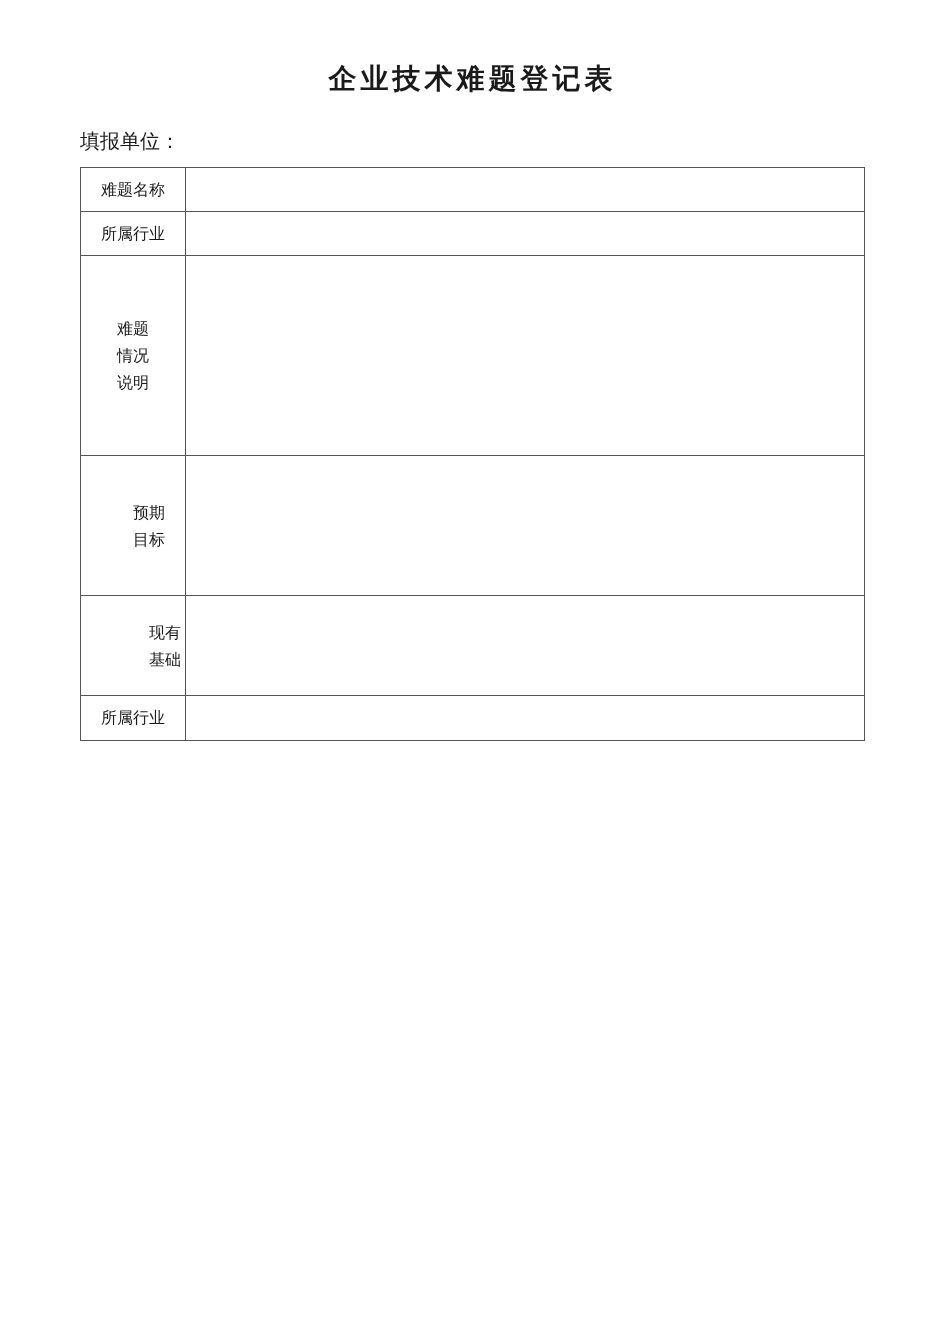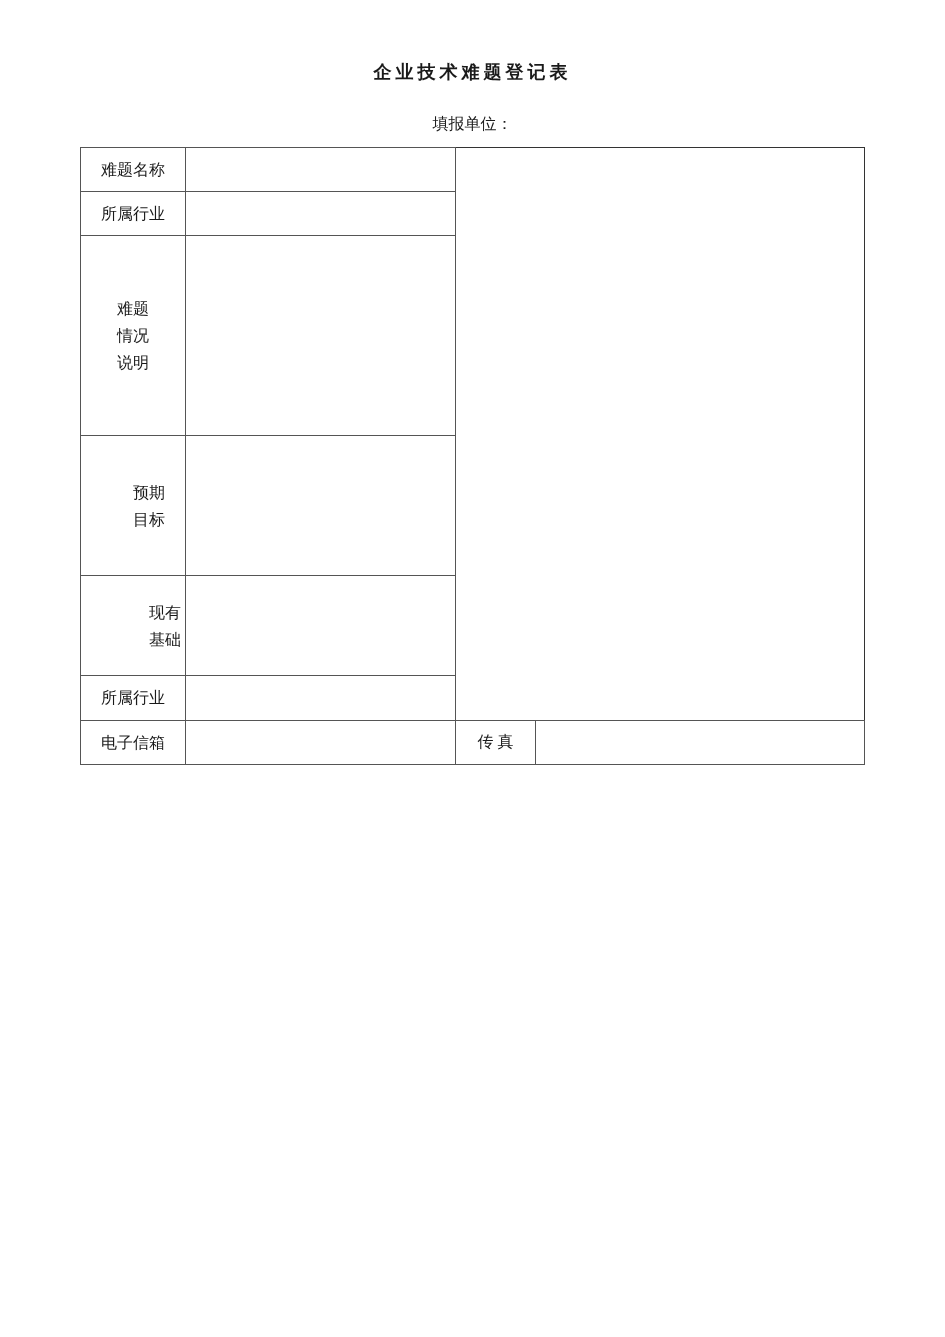--- a/index.html
+++ b/index.html
@@ -13,35 +13,35 @@
       font-family: "SimSun", "宋体", serif;
       width: 945px;
       min-height: 1337px;
       display: flex;
       flex-direction: column;
       align-items: center;
       padding: 60px 80px 60px 80px;
     }
 
     .page-title {
-      font-size: 18px;
+      font-size: 28px;
       font-weight: bold;
       color: #1a1a1a;
       margin-bottom: 30px;
       letter-spacing: 4px;
       text-align: center;
       width: 100%;
     }
 
     .fill-unit {
-      font-size: 16px;
+      font-size: 20px;
       color: #1a1a1a;
       margin-bottom: 12px;
       width: 100%;
-      text-align: center;
+      text-align: left;
     }
 
     .form-table {
       width: 100%;
       border-collapse: collapse;
       border: 1.5px solid #333;
     }
 
     .form-table td {
       border: 1px solid #555;
@@ -150,25 +150,15 @@
   </tr>
 
   <tr>
     <td class="label-cell single-row">
       <span>所属行业</span>
     </td>
     <td class="value-cell single-row"></td>
   </tr>
 
 
-  <tr>
-    <td class="label-cell single-row">
-      <span>电子信箱</span>
-    </td>
-    <td class="value-cell single-row" style="width: 270px;"></td>
-    <td class="contact-label single-row">
-      <span>传  真</span>
-    </td>
-    <td class="contact-value single-row"></td>
-  </tr>
 
 </tbody>
   </table>
 
 </body></html>

